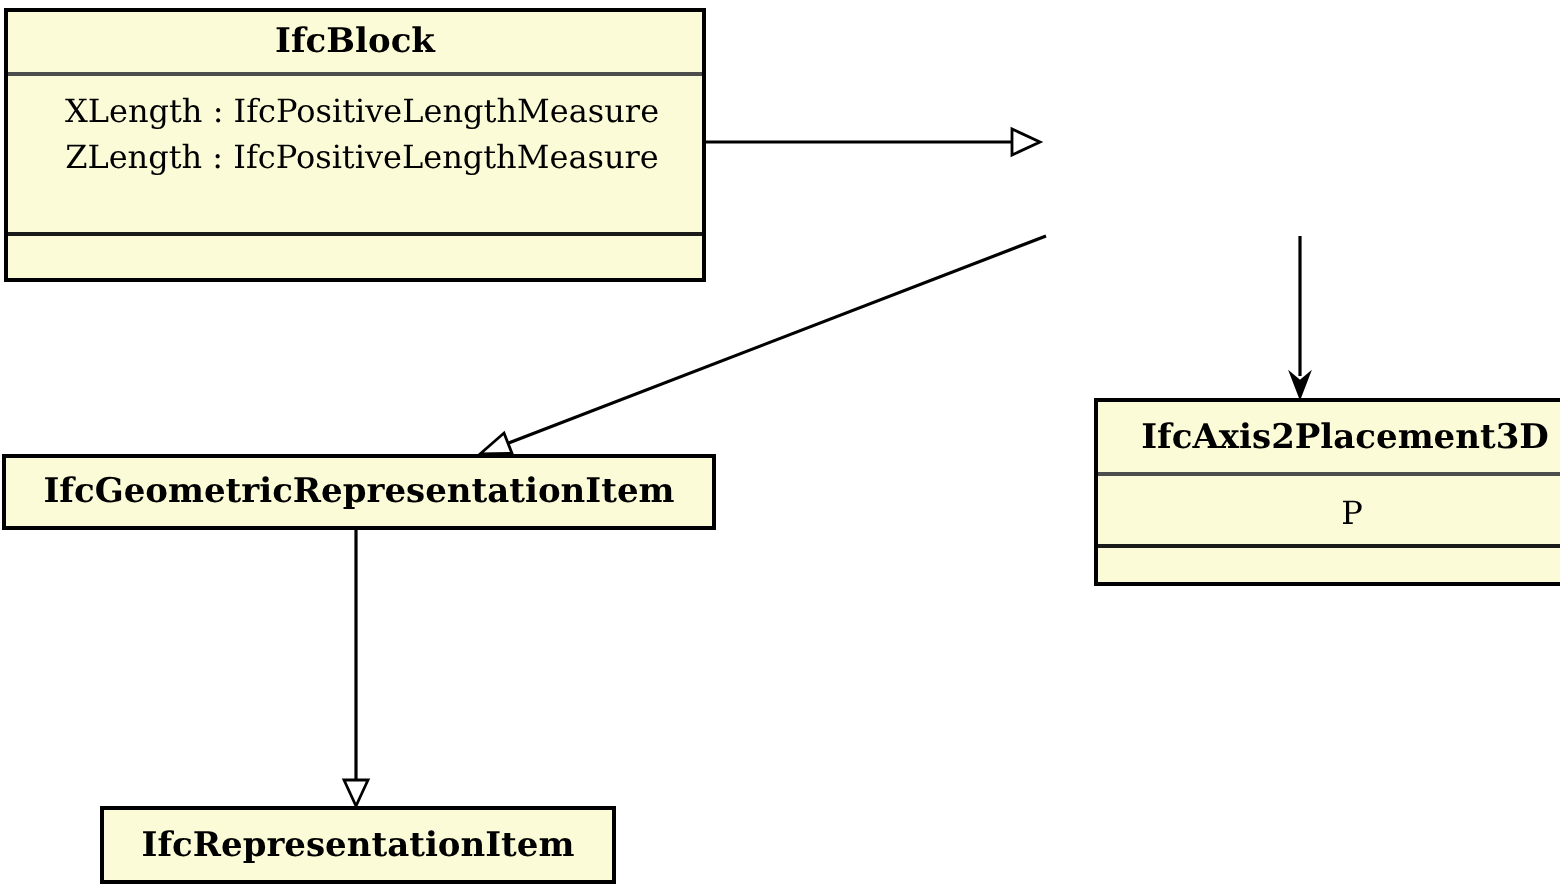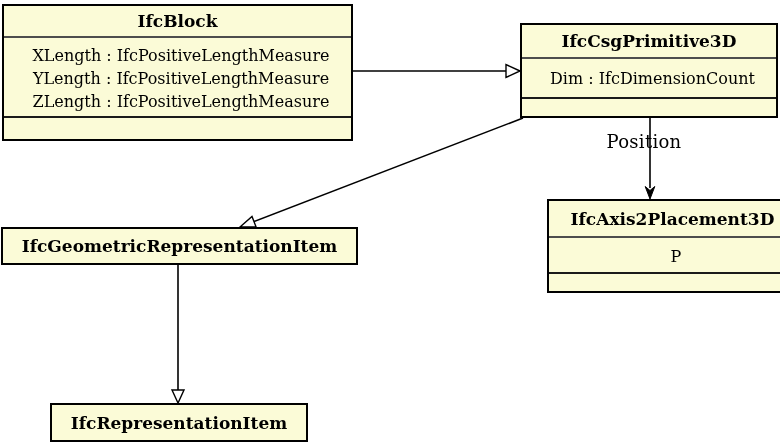--- a/index.html
+++ b/index.html
@@ -85,21 +85,20 @@
   #box-ifcaxis .uml-attrs { padding-top: 7px; }
 
   #box-ifcgeom { left: 1px;   top: 227px; width: 357px; height: 38px; }
   #box-ifcrep  { left: 50px;  top: 403px; width: 258px; height: 39px; }
 </style>
 </head>
 <body>
 
 <div class="diagram">
 
-  <div class="assoc-label">Position</div>
 
   <svg class="rel-layer" width="780" height="446" viewBox="0 0 780 446">
     <g>
       <line x1="353" y1="71" x2="506" y2="71"></line>
       <polygon class="hollow" points="520,71 506,64.5 506,77.5"></polygon>
     </g>
     <g>
       <line x1="523" y1="118" x2="254" y2="221.6"></line>
       <polygon class="hollow" points="240,227 252,216.5 256,226.7"></polygon>
     </g>
@@ -110,33 +109,25 @@
     <g>
       <line x1="178" y1="265" x2="178" y2="390"></line>
       <polygon class="hollow" points="178,403 172,390 184,390"></polygon>
     </g>
   </svg>
 
   <div class="uml-class" id="box-ifcblock">
     <div class="uml-title">IfcBlock</div>
     <div class="uml-attrs">
       <div>XLength : IfcPositiveLengthMeasure</div>
-      <div>YLength : IfcPositiveLengthMeasure</div>
       <div>ZLength : IfcPositiveLengthMeasure</div>
     </div>
     <div class="uml-empty"></div>
   </div>
 
-  <div class="uml-class" id="box-ifccsg">
-    <div class="uml-title">IfcCsgPrimitive3D</div>
-    <div class="uml-attrs">
-      <div>Dim : IfcDimensionCount</div>
-    </div>
-    <div class="uml-empty"></div>
-  </div>
 
   <div class="uml-class" id="box-ifcaxis">
     <div class="uml-title">IfcAxis2Placement3D</div>
     <div class="uml-attrs">
       <div>P</div>
     </div>
     <div class="uml-empty"></div>
   </div>
 
   <div class="uml-class single" id="box-ifcgeom">

